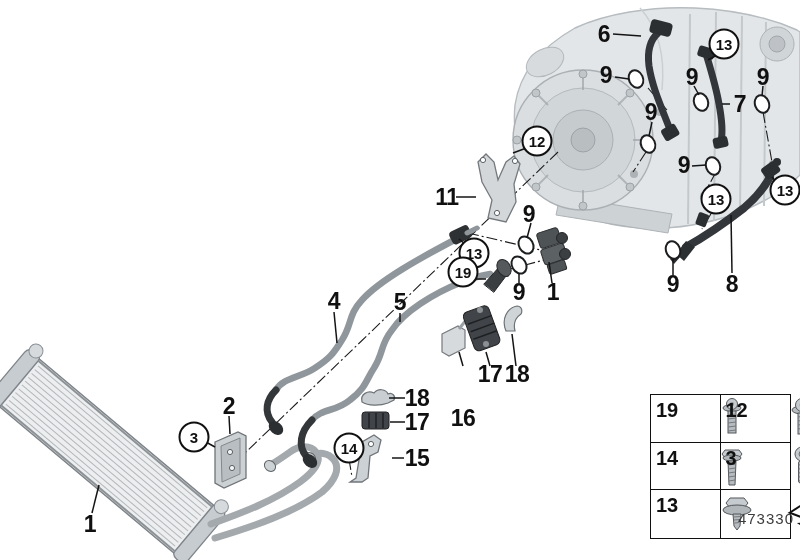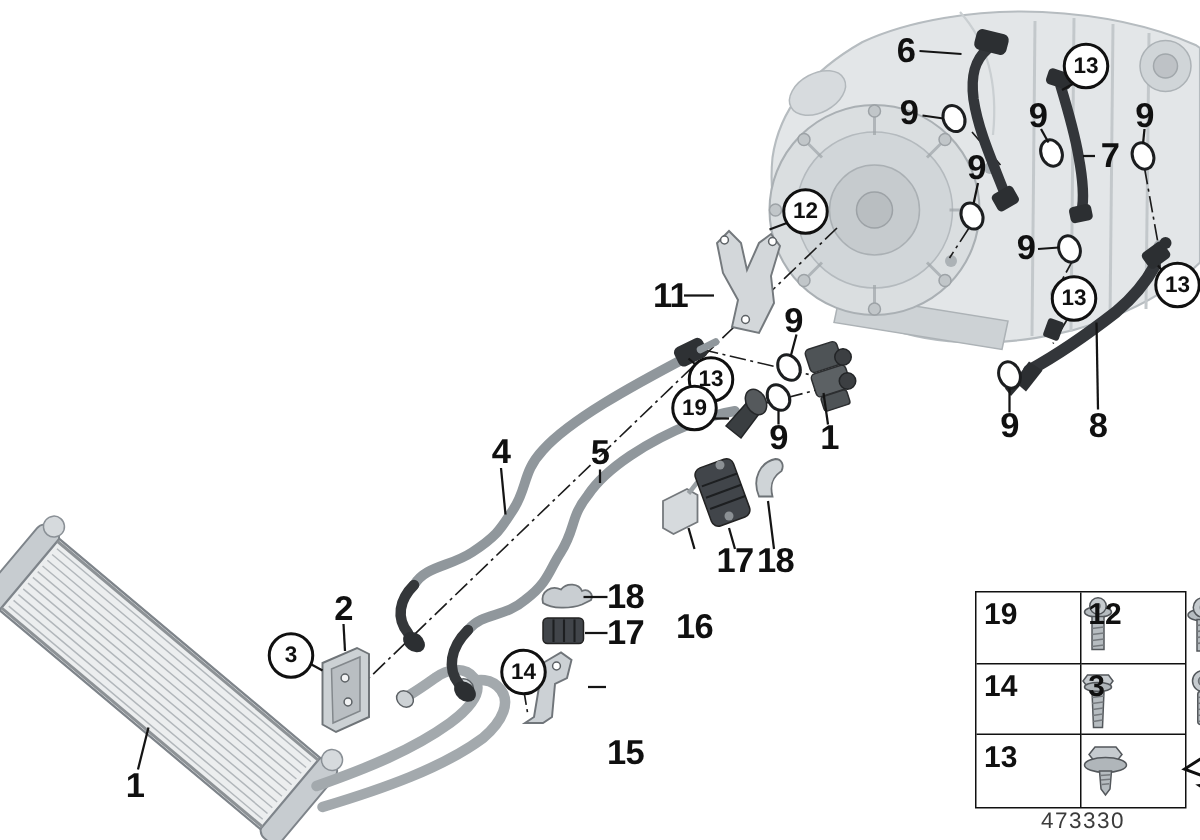--- a/index.html
+++ b/index.html
@@ -18,21 +18,21 @@
   
   .legend{position:absolute;left:650px;top:394px;width:139px;height:143px;
       border:1.6px solid #101010;background:#fff;
       display:grid;grid-template-columns:1fr 1fr;grid-template-rows:1fr 1fr 1fr;}
   .legend .cell{position:relative;border-right:1.4px solid #101010;
       border-bottom:1.4px solid #101010;}
   .legend .cell:nth-child(2n){border-right:none;}
   .legend .cell:nth-child(5),.legend .cell:nth-child(6){border-bottom:none;}
   .cell-num{position:absolute;left:5px;top:4px;font-weight:bold;font-size:20px;color:#101010;}
   .cell-icon{position:absolute;right:4px;top:2px;}
-  .drawing-number{position:absolute;left:694px;top:539px;width:100px;text-align:left;
+  .drawing-number{position:absolute;left:694px;top:510px;width:100px;text-align:right;
       font-size:15px;color:#3c3c3c;letter-spacing:1px;}
 </style>
 </head>
 <body>
 
 <div id="stage">
 
 <svg width="800" height="560" viewBox="0 0 800 560">
 
   <g opacity="0.97">
@@ -370,21 +370,21 @@
       <div class="co" style="left: 519px; top: 292px;">9</div>
       <div class="co" style="left: 673px; top: 284px;">9</div>
       <div class="co" style="left: 553px; top: 292px;">1</div>
       <div class="co" style="left: 447px; top: 197px;">11</div>
       <div class="co circled" style="left: 537px; top: 141px;">12</div>
       <div class="co circled" style="left: 724px; top: 44px;">13</div>
       <div class="co circled" style="left: 785px; top: 190px;">13</div>
       <div class="co circled" style="left: 716px; top: 199px;">13</div>
       <div class="co circled" style="left: 474px; top: 253px;">13</div>
       <div class="co circled" style="left: 349px; top: 448px;">14</div>
-      <div class="co" style="left: 417px; top: 458px; margin-top: 44px;">15</div>
+      <div class="co" style="left: 417px; top: 458px;">15</div>
       <div class="co" style="left: 463px; top: 374px; margin-top: 44px;">16</div>
       <div class="co" style="left: 490px; top: 374px;">17</div>
       <div class="co" style="left: 517px; top: 374px;">18</div>
       <div class="co" style="left: 417px; top: 398px;">18</div>
       <div class="co" style="left: 417px; top: 422px;">17</div>
       <div class="co circled" style="left: 463px; top: 272px;">19</div>
     </div>
 
 </div>
 

